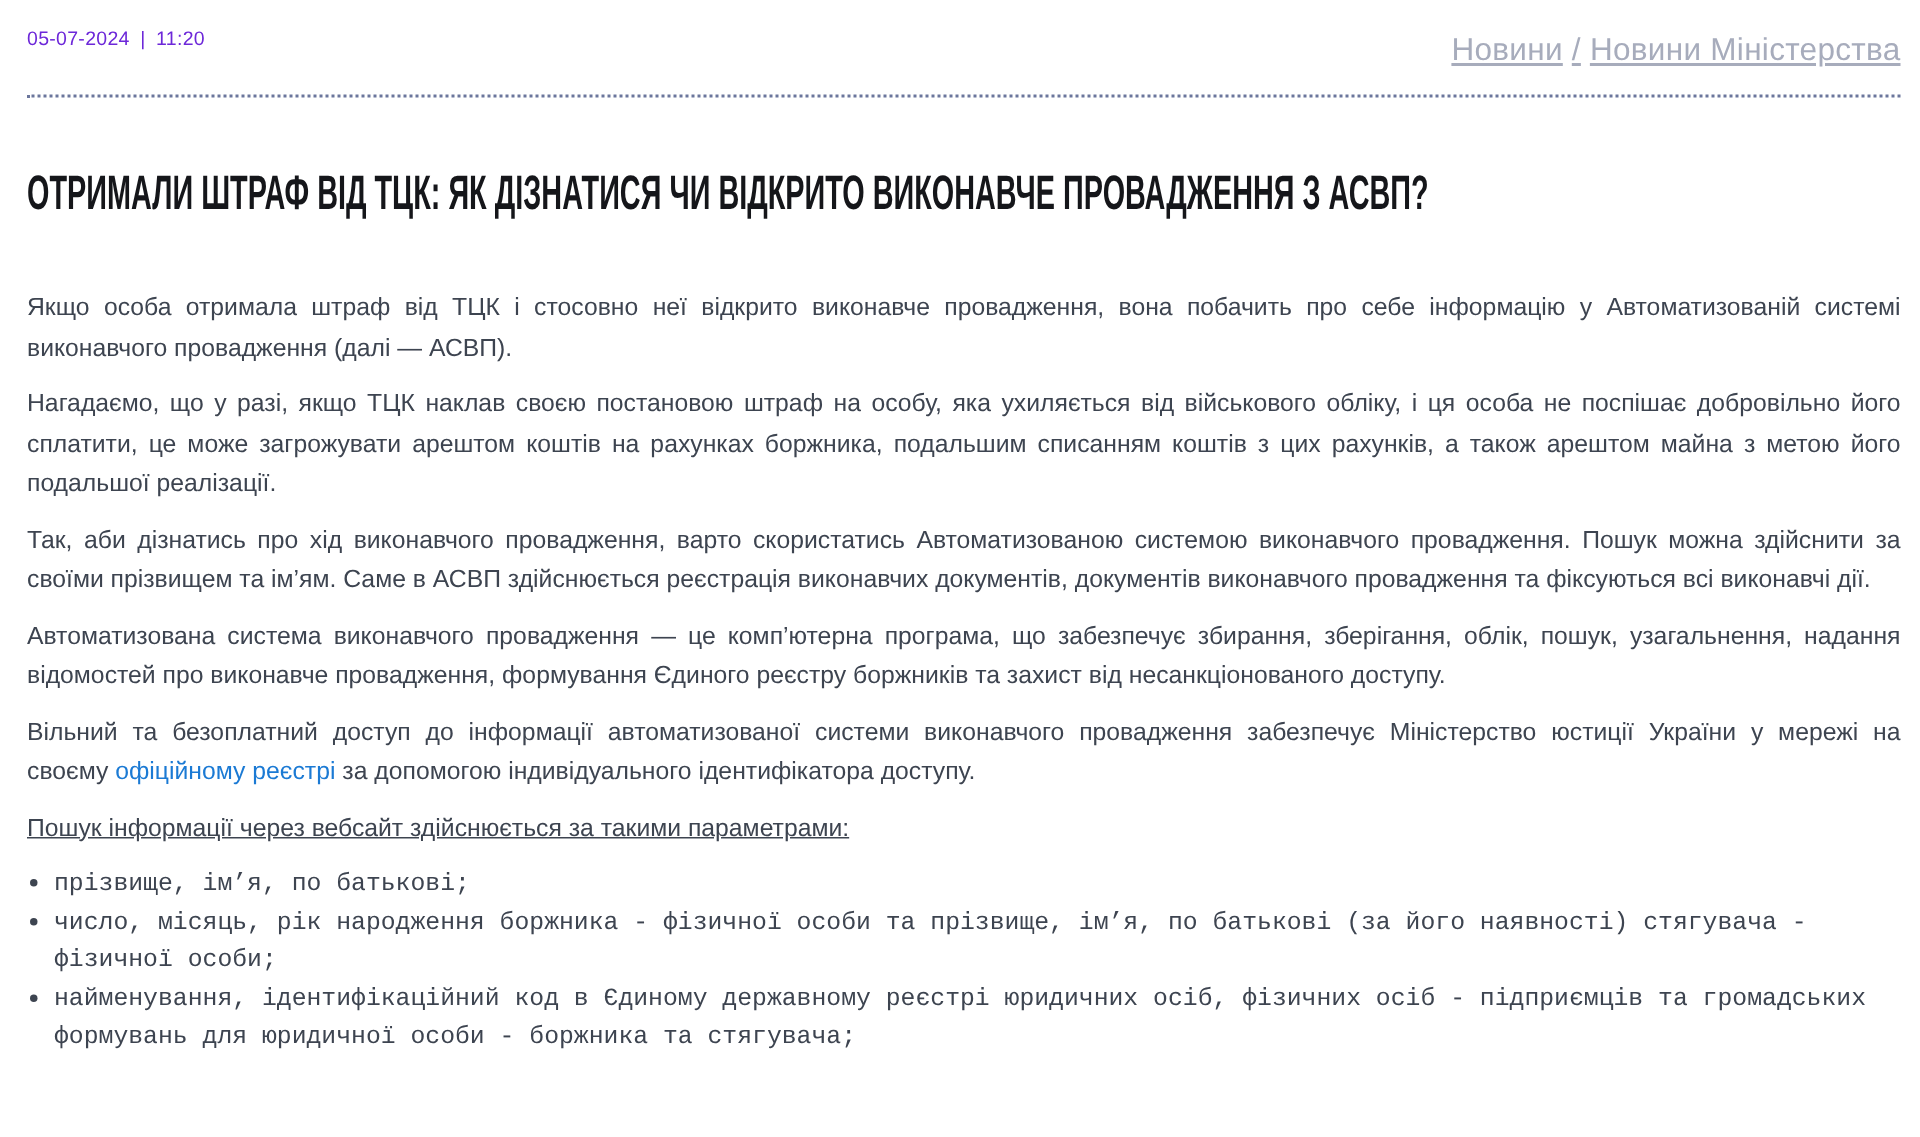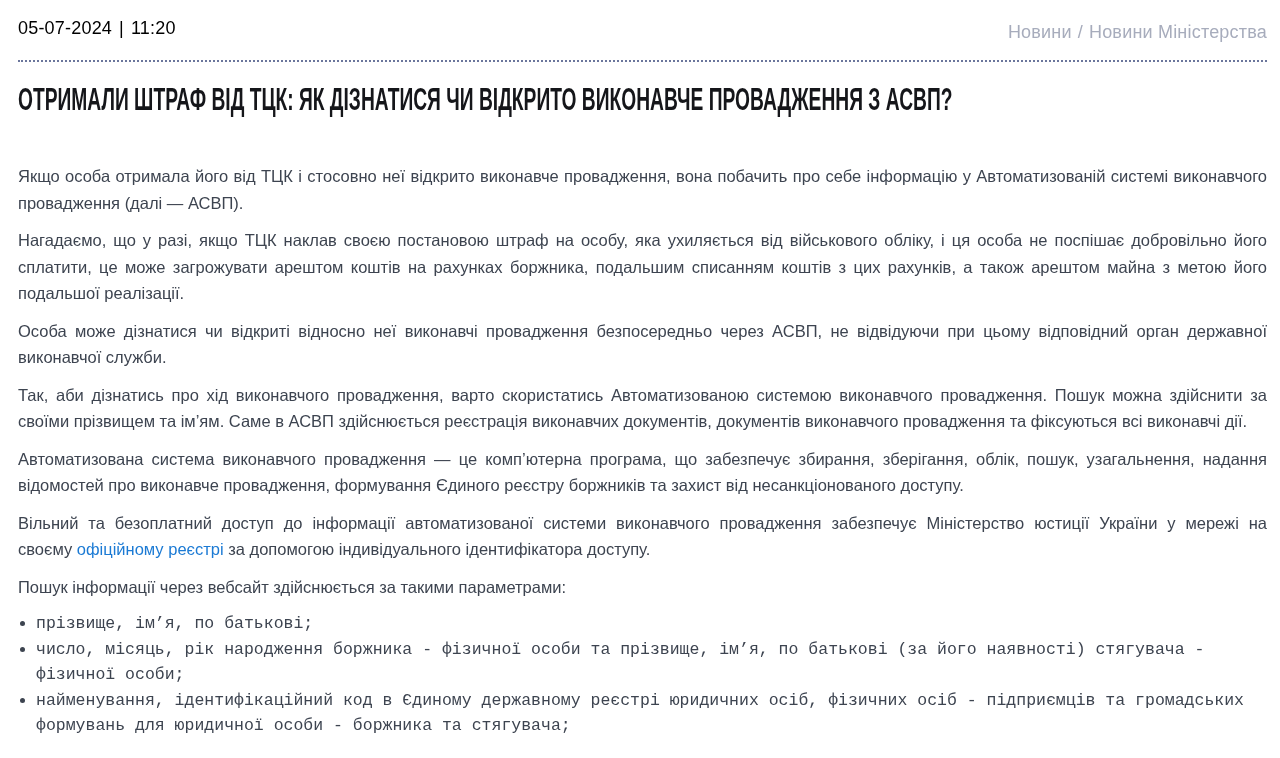--- a/index.html
+++ b/index.html
@@ -13,49 +13,50 @@
   }
   .page { padding: 18px 13px 0 18px; }
 
   
   .topbar {
     display: flex;
     justify-content: space-between;
     align-items: flex-start;
   }
   .datetime {
-    color: #000000;
-    font-size: 18px;
+    color: #6d28d9;
+    font-size: 13px;
     font-weight: 500;
     letter-spacing: 0.2px;
   }
   .datetime .pipe { margin: 0 7px; font-weight: 300; }
   .breadcrumb {
     color: #a7acbc;
-    font-size: 18px;
+    font-size: 21px;
     margin-top: 4px;
     letter-spacing: 0.2px;
+    text-decoration: underline;
   }
   .breadcrumb a {
     color: #a7acbc;
     text-decoration: none;
     cursor: pointer;
   }
   .crumb-divider { margin: 0 6px; }
 
   .dotted-divider {
     border: none;
     border-top: 2px dotted #6b769c;
     margin: 17px 0 0 0;
     height: 0;
   }
 
   
   .title {
-    margin: 19px 0 0 0;
+    margin: 45px 0 0 0;
     height: 30px;
     overflow: visible;
     white-space: nowrap;
   }
   .title-inner {
     display: inline-block;
     font-size: 31px;
     line-height: 30px;
     font-weight: bold;
     color: #15161a;
@@ -67,21 +68,21 @@
 
   
   .article-body { margin-top: 52px; }
   .para {
     font-size: 16.5px;
     line-height: 26.5px;
     text-align: justify;
     margin-bottom: 11px;
     color: #3d4450;
   }
-  .para:last-of-type { margin-bottom: 0; }
+  .para:last-of-type { margin-bottom: 0; text-decoration: underline; }
   .inline-link {
     color: #1b7ad4;
     text-decoration: none;
     cursor: pointer;
   }
   .params-list {
     margin-top: 11px;
     padding-left: 18px;
     list-style: disc outside;
   }
@@ -107,23 +108,22 @@
     </nav>
   </header>
 
   <hr class="dotted-divider">
 
   <h1 class="title">
     <span class="title-inner">ОТРИМАЛИ ШТРАФ ВІД ТЦК: ЯК ДІЗНАТИСЯ ЧИ ВІДКРИТО ВИКОНАВЧЕ ПРОВАДЖЕННЯ З АСВП?</span>
   </h1>
 
   <main class="article-body">
-    <p class="para">Якщо особа отримала його від ТЦК і стосовно неї відкрито виконавче провадження, вона побачить про себе інформацію у Автоматизованій системі виконавчого провадження (далі — АСВП).</p>
+    <p class="para">Якщо особа отримала штраф від ТЦК і стосовно неї відкрито виконавче провадження, вона побачить про себе інформацію у Автоматизованій системі виконавчого провадження (далі — АСВП).</p>
     <p class="para">Нагадаємо, що у разі, якщо ТЦК наклав своєю постановою штраф на особу, яка ухиляється від військового обліку, і ця особа не поспішає добровільно його сплатити, це може загрожувати арештом коштів на рахунках боржника, подальшим списанням коштів з цих рахунків, а також арештом майна з метою його подальшої реалізації.</p>
-    <p class="para">Особа може дізнатися чи відкриті відносно неї виконавчі провадження безпосередньо через АСВП, не відвідуючи при цьому відповідний орган державної виконавчої служби.</p>
     <p class="para">Так, аби дізнатись про хід виконавчого провадження, варто скористатись Автоматизованою системою виконавчого провадження. Пошук можна здійснити за своїми прізвищем та ім’ям. Саме в АСВП здійснюється реєстрація виконавчих документів, документів виконавчого провадження та фіксуються всі виконавчі дії.</p>
     <p class="para">Автоматизована система виконавчого провадження — це комп’ютерна програма, що забезпечує збирання, зберігання, облік, пошук, узагальнення, надання відомостей про виконавче провадження, формування Єдиного реєстру боржників та захист від несанкціонованого доступу.</p>
 
     <p class="para"><span>Вільний та безоплатний доступ до інформації автоматизованої системи виконавчого провадження забезпечує Міністерство юстиції України у мережі на своєму&nbsp;</span><a class="inline-link">офіційному реєстрі</a><span>&nbsp;за допомогою індивідуального ідентифікатора доступу.</span></p>
 
     <p class="para">Пошук інформації через вебсайт здійснюється за такими параметрами:</p>
 
     <ul class="params-list">
       <li>прізвище, ім’я, по батькові;</li>
       <li>число, місяць, рік народження боржника - фізичної особи та прізвище, ім’я, по батькові (за його наявності) стягувача - фізичної особи;</li>

